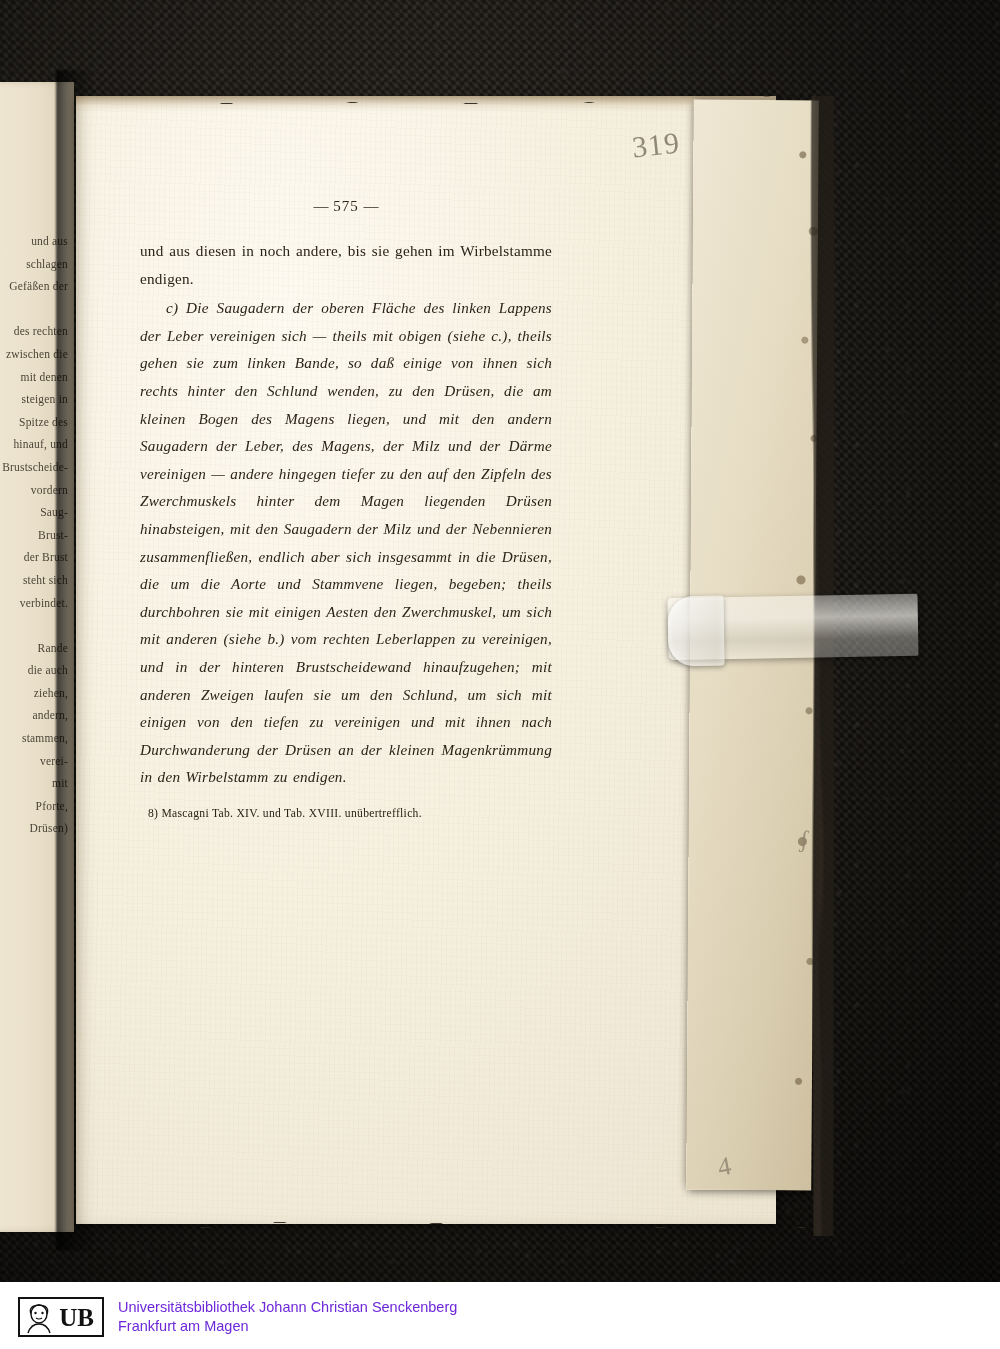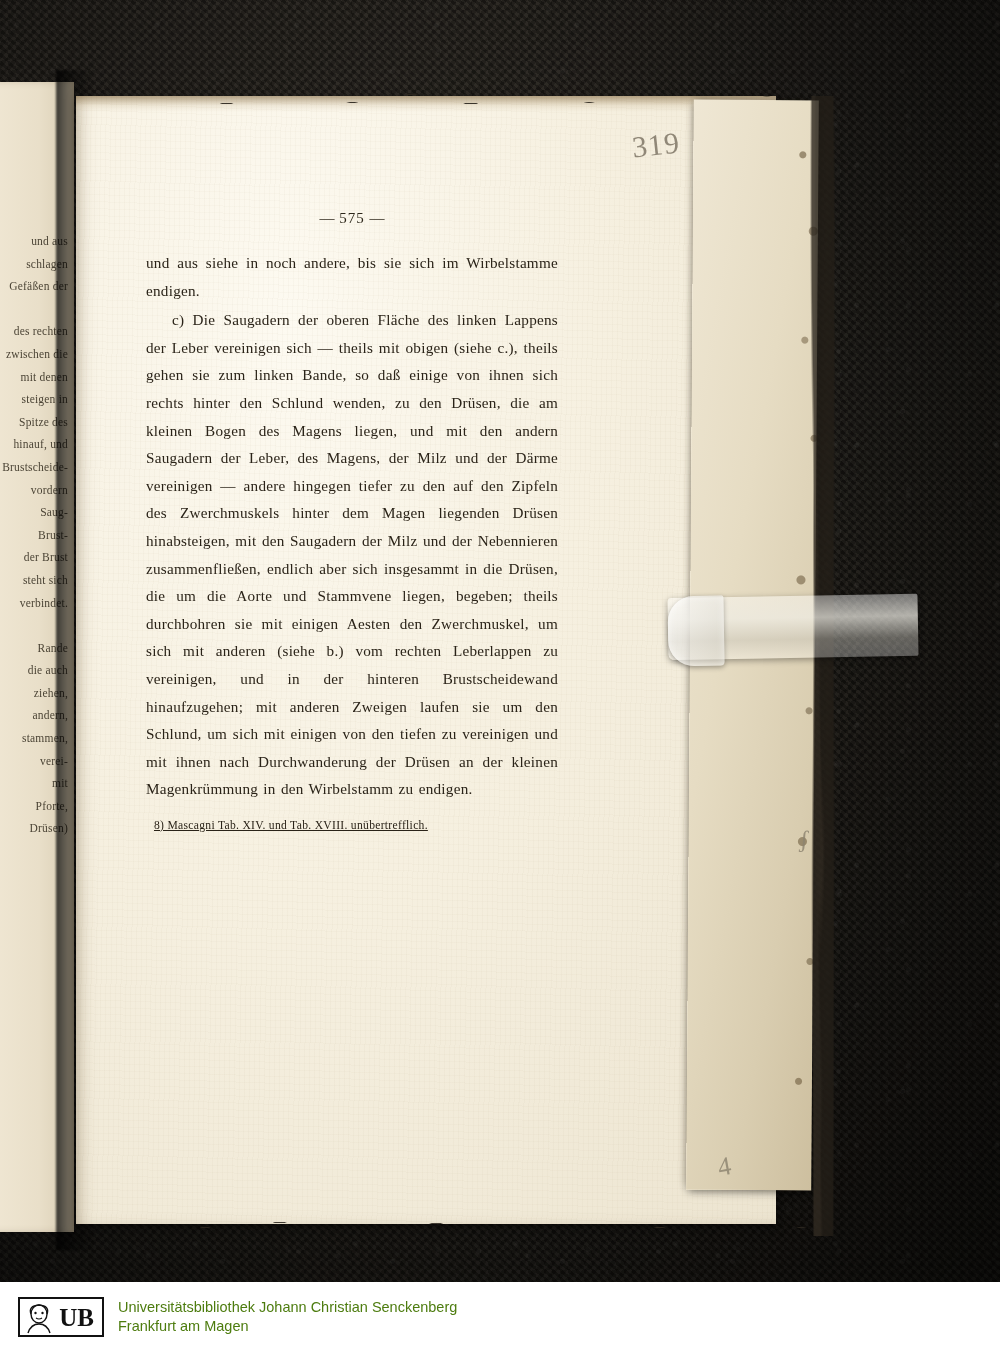--- a/index.html
+++ b/index.html
@@ -216,24 +216,23 @@
     background: linear-gradient(120deg, rgba(255,255,255,0.55), rgba(210,208,200,0.5));
     border-radius: 26px 2px 4px 26px;
     box-shadow: inset 0 0 8px rgba(255,255,255,0.6), 0 2px 5px rgba(0,0,0,0.3);
     transform: rotate(-1deg);
   }
 
   
   .textblock {
     position: absolute;
     left: 140px;
-    top: 210px;
+    top: 198px;
     width: 412px;
     color: #252017;
-    margin-left: 6px;
   }
   .page-number-rule {
     text-align: center;
     font-size: 15px;
     letter-spacing: 1px;
     color: #2c2619;
     margin-bottom: 22px;
     font-family: "Liberation Serif", serif;
   }
   .page-number-rule .dash { letter-spacing: 0; }
@@ -241,35 +240,34 @@
   .para {
     font-family: "Liberation Serif", serif;
     font-size: 15.2px;
     line-height: 27.6px;
     text-align: justify;
     color: #2a2318;
     margin: 0 0 2px 0;
     letter-spacing: 0.25px;
     word-spacing: 1.2px;
   }
-  .para.indent { text-indent: 26px; }
+  .para.indent { text-indent: 26px; font-style: italic; }
 
   .footnote-rule {
     width: 0;
     height: 0;
     margin: 14px 0 6px 0;
   }
   .footnote {
     font-family: "Liberation Serif", serif;
     font-size: 11.6px;
     line-height: 17px;
     color: #2a2318;
     letter-spacing: 0.3px;
     text-indent: 8px;
-    text-decoration: underline;
   }
 
   
   .pencil {
     position: absolute;
     font-family: "Liberation Serif", serif;
     color: #6a6253;
     opacity: 0.82;
   }
   #pencil-number {
@@ -341,21 +339,21 @@
     font-size: 25px;
     letter-spacing: 0px;
     color: #111;
     padding-right: 8px;
     line-height: 1;
   }
   .footer-text {
     font-family: "Liberation Sans", sans-serif;
     font-size: 14.5px;
     line-height: 19px;
-    color: #4d7c0f;
+    color: #6d28d9;
   }
 </style>
 </head>
 <body>
 
 <div id="page">
 
   <div class="leather"></div>
   <div class="leather-vignette"></div>
 
@@ -407,21 +405,21 @@
   <div class="holder-strip"></div>
   <div class="holder-hook"></div>
 
   <div class="textblock">
     <div class="page-number-rule">
       <span class="dash">—</span>
       <span>575</span>
       <span class="dash">—</span>
     </div>
 
-    <p class="para">und aus siehe in noch andere, bis sie sich im Wirbelstamme endigen.</p>
+    <p class="para">und aus diesen in noch andere, bis sie gehen im Wirbelstamme endigen.</p>
     <p class="para indent">c) Die Saugadern der oberen Fläche des linken Lappens der Leber vereinigen sich — theils mit obigen (siehe c.), theils gehen sie zum linken Bande, so daß einige von ihnen sich rechts hinter den Schlund wenden, zu den Drüsen, die am kleinen Bogen des Magens liegen, und mit den andern Saugadern der Leber, des Magens, der Milz und der Därme vereinigen — andere hingegen tiefer zu den auf den Zipfeln des Zwerchmuskels hinter dem Magen liegenden Drüsen hinabsteigen, mit den Saugadern der Milz und der Nebennieren zusammenfließen, endlich aber sich insgesammt in die Drüsen, die um die Aorte und Stammvene liegen, begeben; theils durchbohren sie mit einigen Aesten den Zwerchmuskel, um sich mit anderen (siehe b.) vom rechten Leberlappen zu vereinigen, und in der hinteren Brustscheidewand hinaufzugehen; mit anderen Zweigen laufen sie um den Schlund, um sich mit einigen von den tiefen zu vereinigen und mit ihnen nach Durchwanderung der Drüsen an der kleinen Magenkrümmung in den Wirbelstamm zu endigen.</p>
 
     <div class="footnote-rule"></div>
     <div class="footnote">8) Mascagni Tab. XIV. und Tab. XVIII. unübertrefflich.</div>
   </div>
 
   <div class="pencil" id="pencil-number">319</div>
   <div class="pencil" id="pencil-mark-side">ʃ</div>
   <div class="pencil" id="pencil-mark-bottom">4</div>
 

